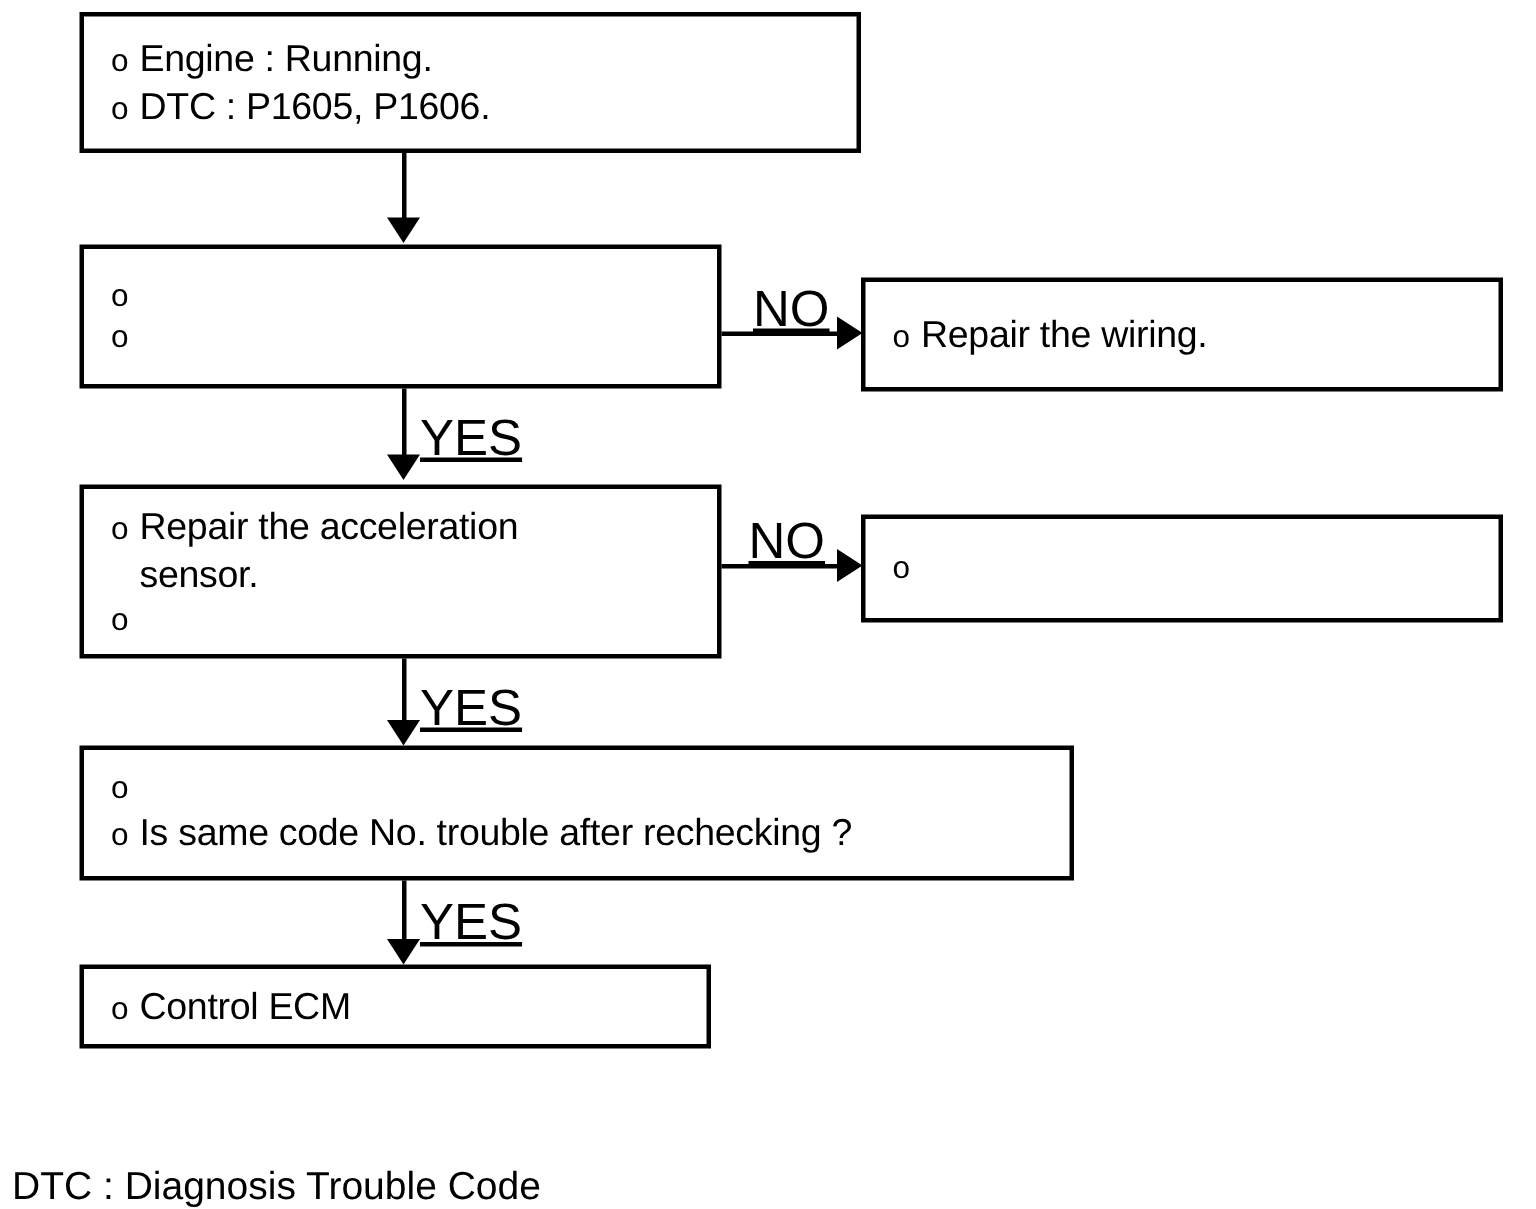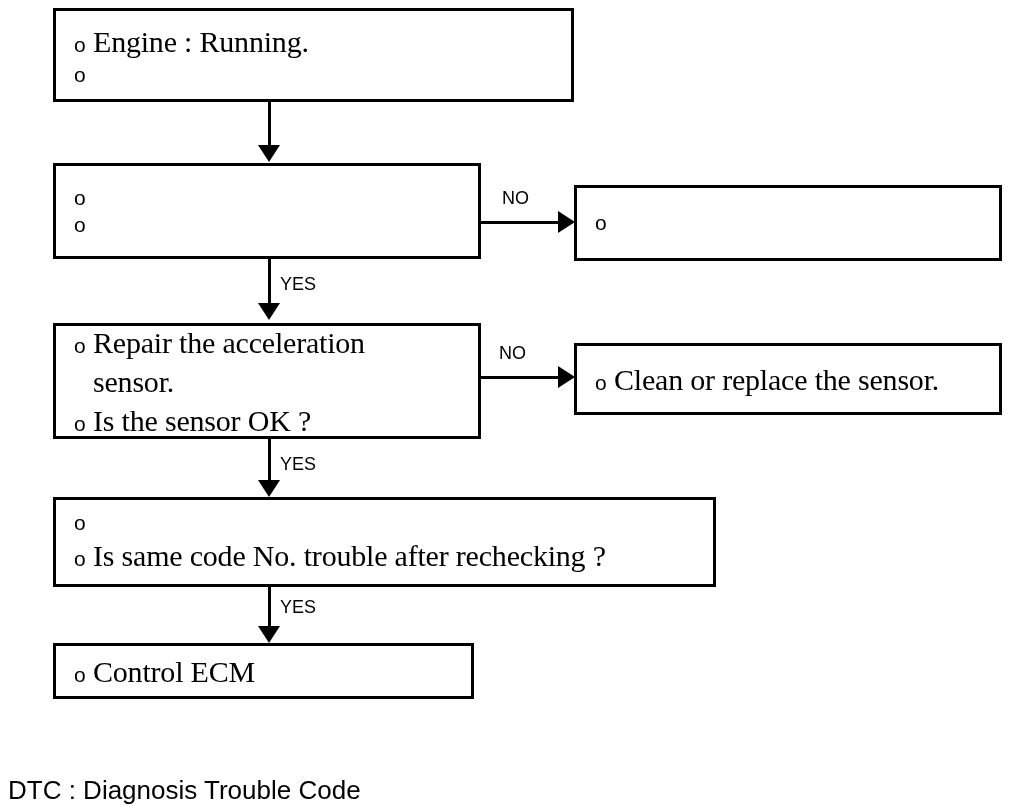--- a/index.html
+++ b/index.html
@@ -35,24 +35,23 @@
   }
   .bullet {
     width: 37px;
     flex: 0 0 37px;
     font-size: 21px;
     text-align: left;
     padding-left: 18px;
     box-sizing: border-box;
   }
   .btext {
-    font-size: 30px;
+    font-size: 25px;
     letter-spacing: -0.2px;
     white-space: pre-line;
-    font-family: Liberation Serif, serif;
   }
   
   .vline {
     position: absolute;
     width: 3px;
     background: #000000;
   }
   .hline {
     position: absolute;
     height: 3px;
@@ -69,43 +68,45 @@
   .arrow-right {
     position: absolute;
     width: 0;
     height: 0;
     border-top: 11px solid transparent;
     border-bottom: 11px solid transparent;
     border-left: 17px solid #000000;
   }
   .edge-label {
     position: absolute;
-    font-size: 18px;
+    font-size: 34px;
     line-height: 1;
     white-space: nowrap;
+    text-decoration: underline;
   }
   .legend {
     position: absolute;
     font-size: 26px;
     line-height: 1.32;
     white-space: pre-line;
   }
 </style>
 </head>
 <body>
 
 <div id="canvas">
 
   <div class="node" style="left:53px; top:8px; width:521px; height:94px;">
     <div class="bullet-row">
       <span class="bullet">o</span>
       <span class="btext">Engine : Running.</span>
     </div>
     <div class="bullet-row">
       <span class="bullet">o</span>
+      <span class="btext">DTC : P1605, P1606.</span>
     </div>
   </div>
 
   <div class="vline" style="left:268px; top:102px; height:44px;"></div>
   <div class="arrow-down" style="left:258px; top:145px;"></div>
 
   <div class="node" style="left:53px; top:163px; width:428px; height:96px;">
     <div class="bullet-row">
       <span class="bullet">o</span>
     </div>
@@ -114,47 +115,46 @@
     </div>
   </div>
 
   <div class="hline" style="left:481px; top:221px; width:78px;"></div>
   <div class="arrow-right" style="left:558px; top:211px;"></div>
   <div class="edge-label" style="left:502px; top:189px;">NO</div>
 
   <div class="node" style="left:574px; top:185px; width:428px; height:76px;">
     <div class="bullet-row">
       <span class="bullet">o</span>
+      <span class="btext">Repair the wiring.</span>
     </div>
   </div>
 
   <div class="vline" style="left:268px; top:259px; height:45px;"></div>
   <div class="arrow-down" style="left:258px; top:303px;"></div>
   <div class="edge-label" style="left:280px; top:275px;">YES</div>
 
   <div class="node" style="left:53px; top:323px; width:428px; height:116px;">
     <div class="bullet-row">
       <span class="bullet">o</span>
       <span class="btext">Repair the acceleration
 sensor.</span>
     </div>
     <div class="bullet-row">
       <span class="bullet">o</span>
-      <span class="btext">Is the sensor OK ?</span>
     </div>
   </div>
 
   <div class="hline" style="left:481px; top:376px; width:78px;"></div>
   <div class="arrow-right" style="left:558px; top:366px;"></div>
   <div class="edge-label" style="left:499px; top:344px;">NO</div>
 
   <div class="node" style="left:574px; top:343px; width:428px; height:72px;">
     <div class="bullet-row">
       <span class="bullet">o</span>
-      <span class="btext">Clean or replace the sensor.</span>
     </div>
   </div>
 
   <div class="vline" style="left:268px; top:439px; height:42px;"></div>
   <div class="arrow-down" style="left:258px; top:480px;"></div>
   <div class="edge-label" style="left:280px; top:455px;">YES</div>
 
   <div class="node" style="left:53px; top:497px; width:663px; height:90px;">
     <div class="bullet-row">
       <span class="bullet">o</span>

